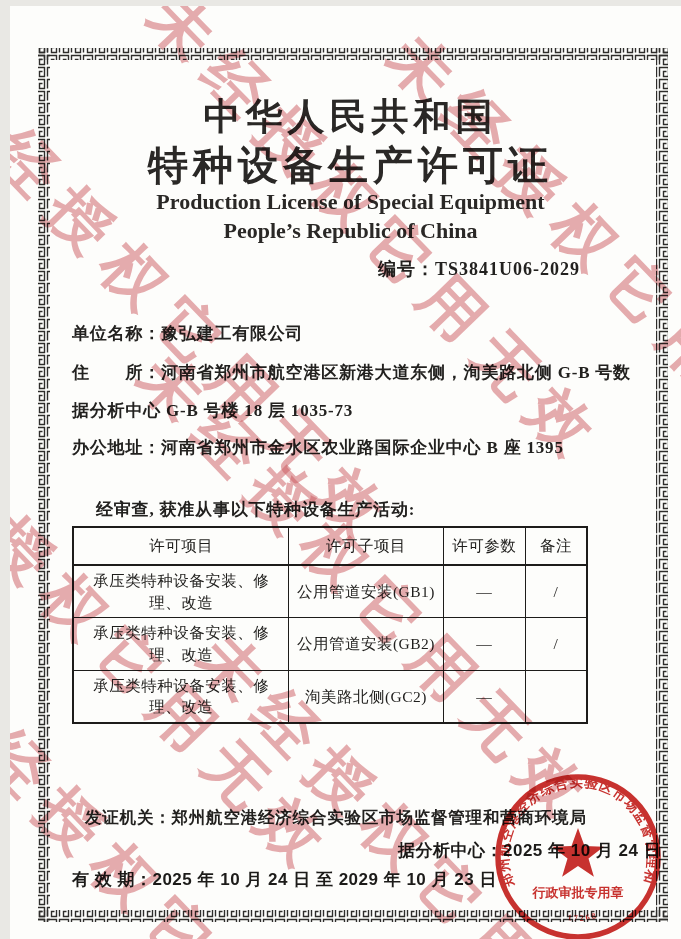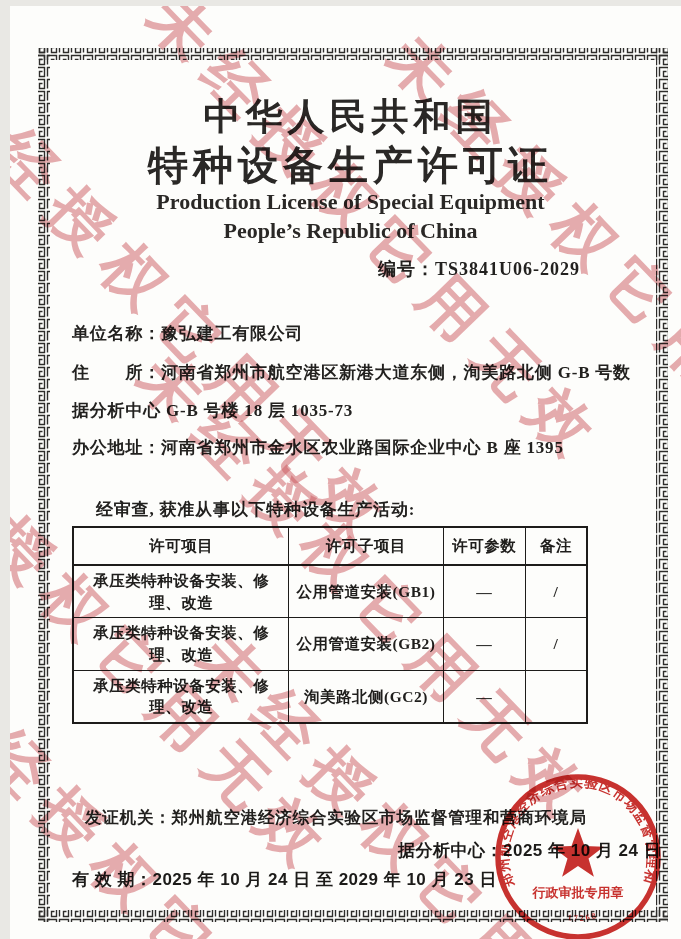--- a/index.html
+++ b/index.html
@@ -33,21 +33,21 @@
   .f-off  { top:430px; }
   .f-note { top:492px;margin-left:24px; }
 
   .lic-table {
     position:absolute; left:62px; top:520px; width:516px;
     border-collapse:collapse; table-layout:fixed;
     font-size:15.5px; color:#1f1e1c;
   }
   .lic-table th, .lic-table td {
     border:1.5px solid #1d1c1a; text-align:center; vertical-align:middle;
-    padding:4px 4px; font-weight:700; letter-spacing:0.5px; line-height:1.4;
+    padding:4px 4px; font-weight:400; letter-spacing:0.5px; line-height:1.4;
   }
   .lic-table thead th { height:38px; border-bottom-width:2px; }
   .lic-table tbody td { height:47px; }
   .lic-table { border:2.5px solid #1d1c1a; }
   .col1 { width:42%; } .col2 { width:30%; } .col3 { width:16%; } .col4 { width:12%; }
 
   .f-auth { top:801px; left:75px; font-size:16.5px; }
   .date-line {
     font-family:"Liberation Sans","DejaVu Sans",sans-serif;
     font-weight:700; font-size:17px; color:#1c1b19; letter-spacing:0.5px; white-space:pre;

